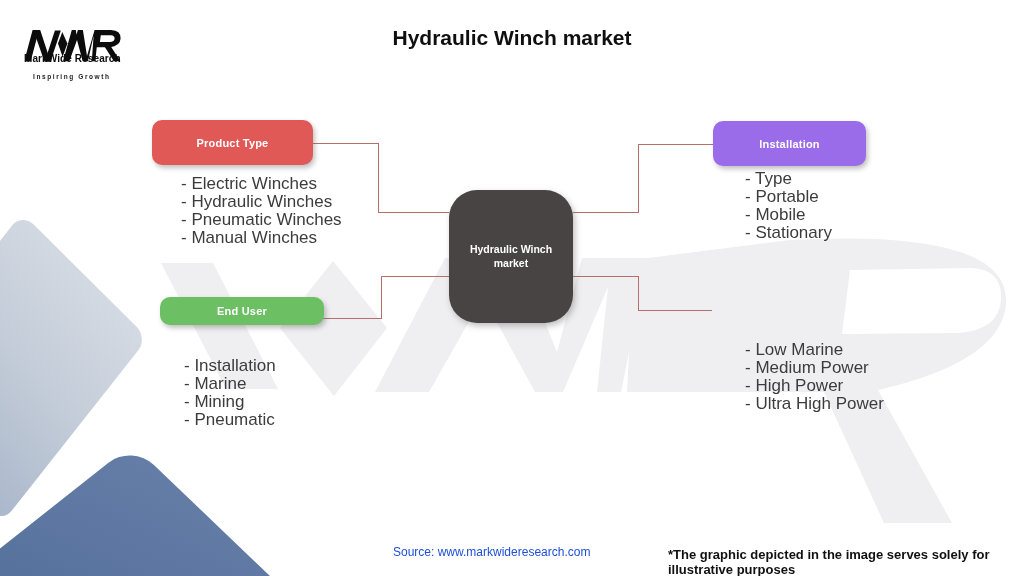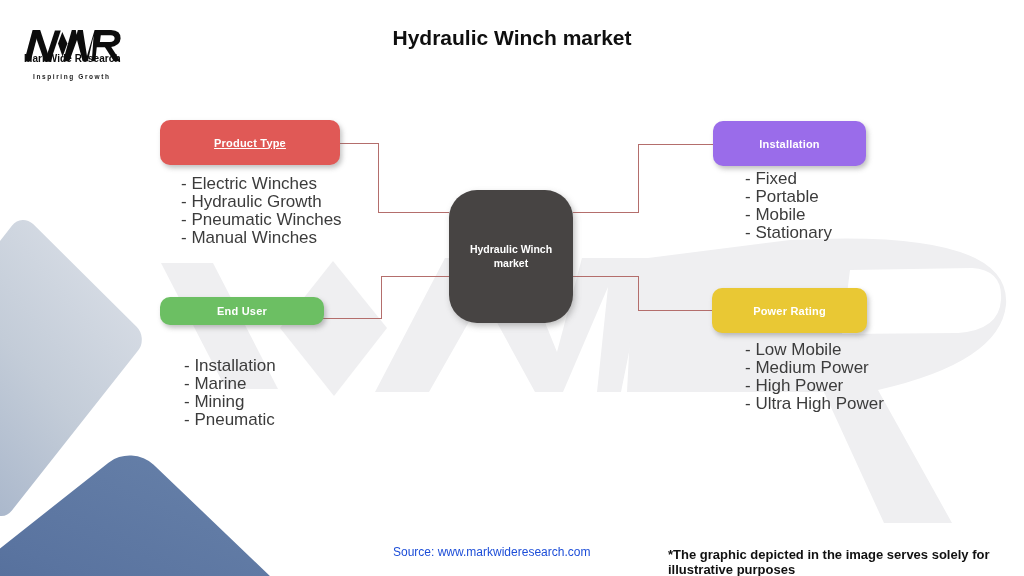--- a/index.html
+++ b/index.html
@@ -40,21 +40,21 @@
   }
   
   .conn{position:absolute;background:#b46e6c;}
   
   .nodebox{
     position:absolute;border-radius:10px;
     display:flex;align-items:center;justify-content:center;
     color:#ffffff;font-weight:bold;font-size:11px;letter-spacing:0.2px;
     box-shadow:2px 3px 5px rgba(100,100,100,0.4);
   }
-  #box-product-type{left:160px;top:120px;width:180px;height:45px;text-decoration:underline;}
+  #box-product-type{left:152px;top:120px;width:161px;height:45px;}
   #box-installation{left:713px;top:121px;width:153px;height:45px;}
   #box-end-user{left:160px;top:297px;width:164px;height:28px;}
   #box-power-rating{left:712px;top:288px;width:155px;height:45px;}
   .center-node{
     position:absolute;left:449px;top:190px;width:124px;height:133px;
     background:#474443;border-radius:28px;
     display:flex;align-items:center;justify-content:center;text-align:center;
     color:#ffffff;font-weight:bold;font-size:10.5px;line-height:13.5px;
     box-shadow:2px 3px 6px rgba(110,110,110,0.45);
     padding:0 14px;box-sizing:border-box;
@@ -133,44 +133,41 @@
 
   <div class="nodebox" id="box-product-type" style="background: rgb(224, 89, 86);">
     <span>Product Type</span>
   </div>
   <div class="nodebox" id="box-installation" style="background: rgb(154, 108, 234);">
     <span>Installation</span>
   </div>
   <div class="nodebox" id="box-end-user" style="background: rgb(108, 191, 99);">
     <span>End User</span>
   </div>
-  <div class="nodebox" id="box-power-rating" style="background: rgb(233, 200, 52);">
-    <span>Power Rating</span>
-  </div>
 
   <div class="nodelist" id="list-product-type">
       <div class="li">Electric Winches</div>
-      <div class="li">Hydraulic Growth</div>
+      <div class="li">Hydraulic Winches</div>
       <div class="li">Pneumatic Winches</div>
       <div class="li">Manual Winches</div>
     </div>
   <div class="nodelist" id="list-installation">
-      <div class="li">Fixed</div>
+      <div class="li">Type</div>
       <div class="li">Portable</div>
       <div class="li">Mobile</div>
       <div class="li">Stationary</div>
     </div>
   <div class="nodelist" id="list-end-user">
       <div class="li">Installation</div>
       <div class="li">Marine</div>
       <div class="li">Mining</div>
       <div class="li">Pneumatic</div>
     </div>
   <div class="nodelist" id="list-power-rating">
-      <div class="li">Low Mobile</div>
+      <div class="li">Low Marine</div>
       <div class="li">Medium Power</div>
       <div class="li">High Power</div>
       <div class="li">Ultra High Power</div>
     </div>
 
   <div class="source">Source: www.markwideresearch.com</div>
   <div class="disclaimer">*The graphic depicted in the image serves solely for illustrative purposes</div>
 
 </div>
 

